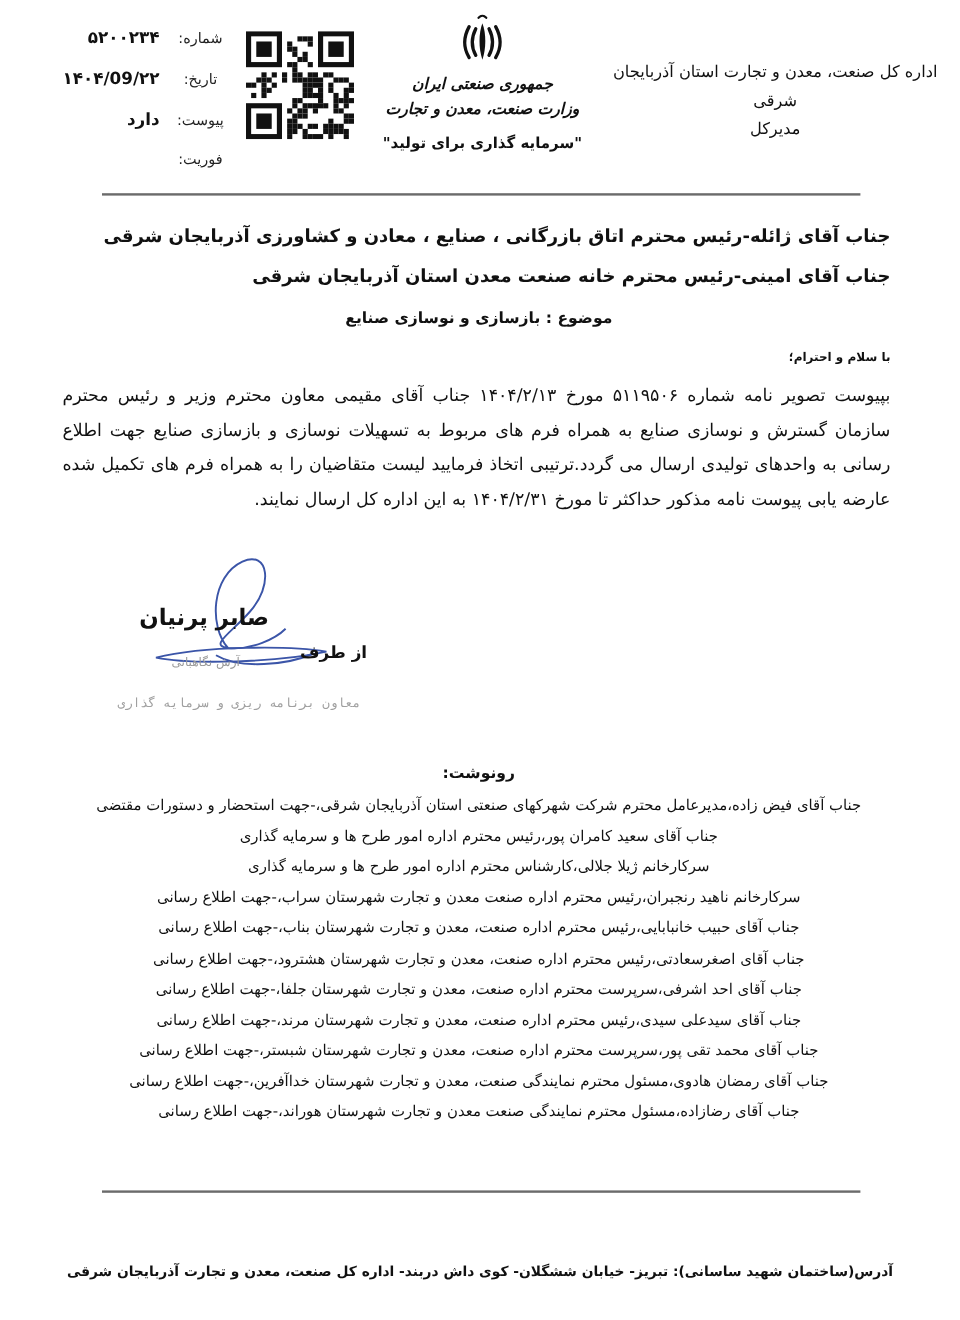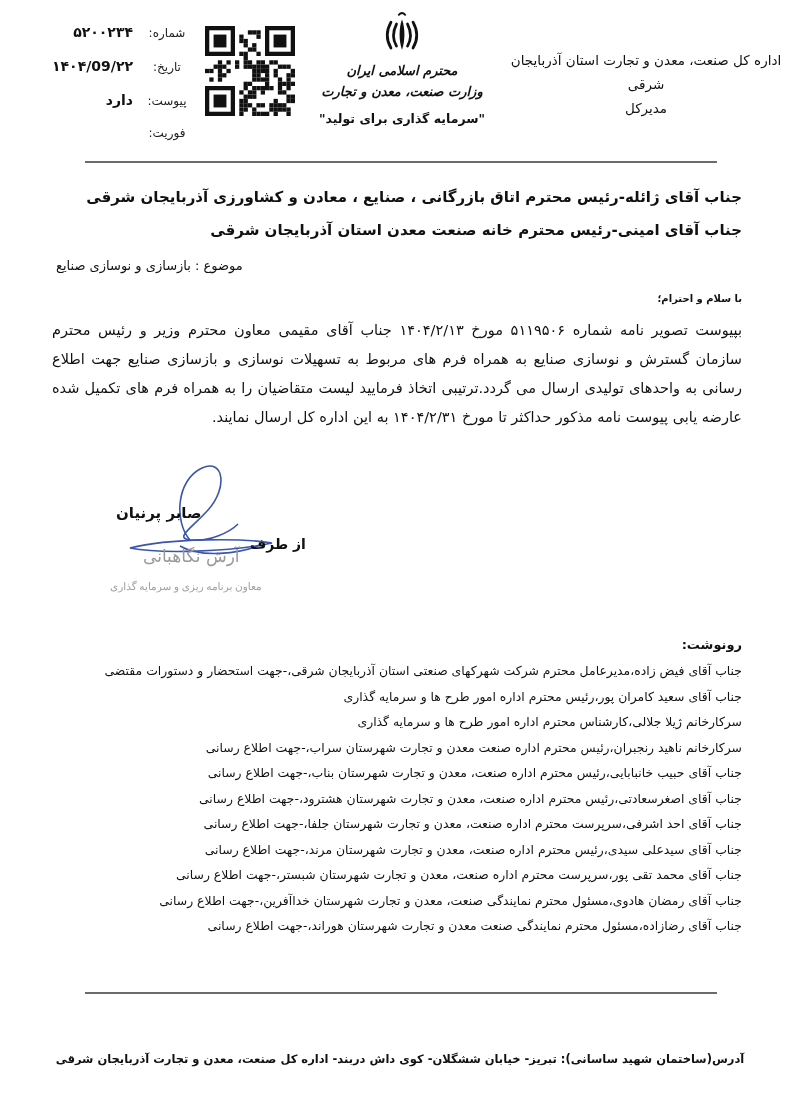--- a/index.html
+++ b/index.html
@@ -20,35 +20,35 @@
   .meta .row{display:flex;align-items:baseline;gap:8px;height:34px;}
   .meta .lbl{display:inline-block;width:52px;text-align:center;color:#222;}
   .meta .val{font-weight:bold;font-size:14px;}
   .rule{position:absolute;left:85px;width:632px;height:2px;background:#6b6b6b;}
   .rule-top{top:161px;}
   .rule-bottom{top:992px;}
   
   .recipients{position:absolute;top:181px;right:58px;left:56px;
     font-weight:bold;font-size:15px;line-height:33px;text-align:right;}
   .subject{position:absolute;top:258px;right:58px;left:56px;
-    font-weight:normal;font-size:13px;text-align:left;}
+    font-weight:bold;font-size:13px;text-align:center;}
   .salutation{position:absolute;top:293px;right:58px;font-weight:bold;font-size:10px;}
   .body-text{position:absolute;top:316px;right:58px;left:52px;
     font-size:14.5px;line-height:29px;text-align:justify;text-align-last:right;}
   
   .signature{position:absolute;top:462px;left:88px;width:280px;height:145px;}
   .sig-scribble{position:absolute;top:-2px;left:30px;}
-  .sig-name{position:absolute;top:42px;left:28px;font-weight:bold;font-size:15px;}
+  .sig-name{position:absolute;top:42px;left:28px;font-weight:bold;font-size:19px;}
   .sig-onbehalf{position:absolute;top:74px;left:162px;font-weight:bold;font-size:14px;}
-  .sig-delegate{position:absolute;top:84px;left:55px;color:#9a9a9a;font-size:17px;
+  .sig-delegate{position:absolute;top:84px;left:55px;color:#9a9a9a;font-size:10px;
     font-family:"DejaVu Serif",serif;}
   .sig-title{position:absolute;top:118px;left:10px;color:#a0a0a0;font-size:10.5px;
-    font-family:Liberation Serif, serif;margin-left:12px;}
-  
-  .cc{position:absolute;top:637px;right:58px;left:56px;text-align:right;}
+    font-family:Liberation Mono, monospace;}
+  
+  .cc{position:absolute;top:637px;right:58px;left:56px;text-align:center;}
   .cc-title{font-weight:bold;font-size:13px;margin-bottom:6px;}
   .cc-item{font-size:12.4px;line-height:25.5px;}
   
   .footer{position:absolute;top:1004px;left:40px;right:40px;text-align:center;
     font-weight:bold;font-size:11.5px;line-height:22px;white-space:pre-wrap;}
 </style>
 </head>
 <body>
 
 <div class="page">
@@ -64,21 +64,21 @@
         <g fill="#111" stroke="#111">
           <path d="M43 6 Q50 -2 57 6" fill="none" stroke-width="4" stroke-linecap="round"></path>
           <path d="M50 16 C57 34 57 62 50 82 C43 62 43 34 50 16 Z" stroke="none"></path>
           <path d="M38 26 C30 42 30 60 38 74" fill="none" stroke-width="6" stroke-linecap="round"></path>
           <path d="M62 26 C70 42 70 60 62 74" fill="none" stroke-width="6" stroke-linecap="round"></path>
           <path d="M26 22 C15 42 15 60 26 78" fill="none" stroke-width="6" stroke-linecap="round"></path>
           <path d="M74 22 C85 42 85 60 74 78" fill="none" stroke-width="6" stroke-linecap="round"></path>
         </g>
       </svg>
     </span>
-    <div class="nastaliq">محترم اسلامی ایران</div>
+    <div class="nastaliq">جمهوری صنعتی ایران</div>
     <div class="nastaliq">وزارت صنعت، معدن و تجارت</div>
     <div class="slogan">"سرمایه گذاری برای تولید"</div>
   </div>
 
   <div class="qr-box">
     <svg width="90" height="90" viewBox="0 0 84 84" fill="#111">
         <rect x="0" y="0" width="28" height="28"></rect>
         <rect x="4" y="4" width="20" height="20" fill="#fff"></rect>
         <rect x="8" y="8" width="12" height="12"></rect>
         <rect x="56" y="0" width="28" height="28"></rect>

